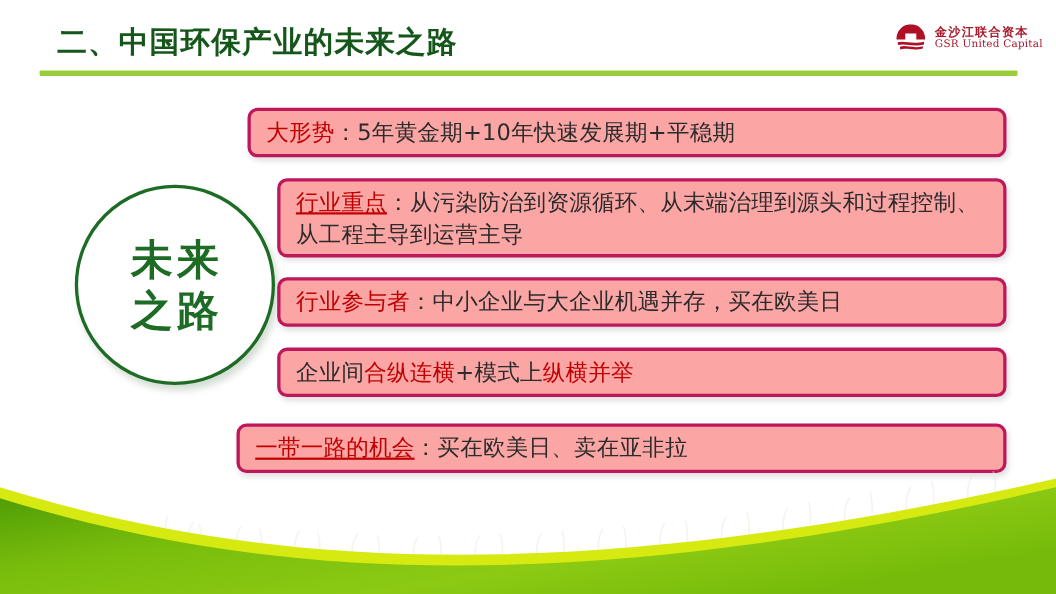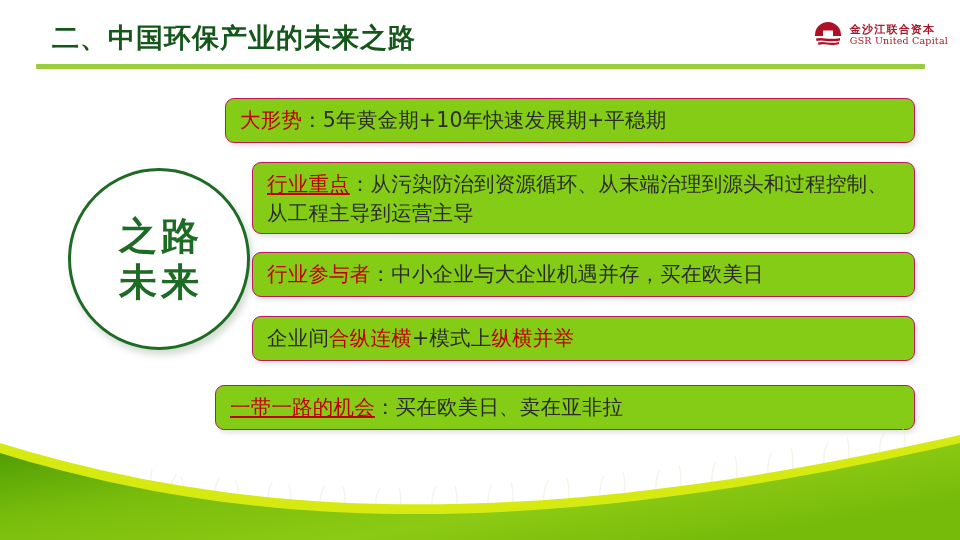--- a/index.html
+++ b/index.html
@@ -95,22 +95,22 @@
     font-weight: bold;
     color: #1d6b24;
     letter-spacing: 4px;
     line-height: 1.22;
     text-indent: 4px;
   }
 
   
   .box {
     position: absolute;
-    background: #84cc16;
-    border: 1px solid #be185d;
+    background: #fca5a5;
+    border: 3px solid #be185d;
     border-radius: 9px;
     box-shadow: 2px 3px 5px rgba(150,150,150,0.28);
     box-sizing: border-box;
     display: flex;
     align-items: center;
   }
   .box-text {
     font-size: 20.5px;
     color: #2b2b2b;
     line-height: 1.42;
@@ -161,22 +161,22 @@
       <path d="M6 33 C18 29, 30 37, 54 32 L54 37 C32 42, 20 34, 7 38 Z" fill="#b01026"></path>
       <path d="M10 41 C22 37, 34 45, 52 40 L52 44 C34 49, 22 42, 11 46 Z" fill="#b01026"></path>
     </svg>
     <div id="logo-text">
       <div id="logo-cn">金沙江联合资本</div>
       <div id="logo-en">GSR United Capital</div>
     </div>
   </div>
 
   <div id="circle-badge">
+    <div class="badge-line">未来</div>
     <div class="badge-line">之路</div>
-    <div class="badge-line">未来</div>
   </div>
 
   <div class="box" id="box-1">
     <div class="box-text"><span class="hl">大形势</span><span>：5年黄金期+10年快速发展期+平稳期</span></div>
   </div>
 
   <div class="box" id="box-2">
     <div class="box-text"><span class="hl-u">行业重点</span><span>：从污染防治到资源循环、从末端治理到源头和过程控制、从工程主导到运营主导</span></div>
   </div>
 

